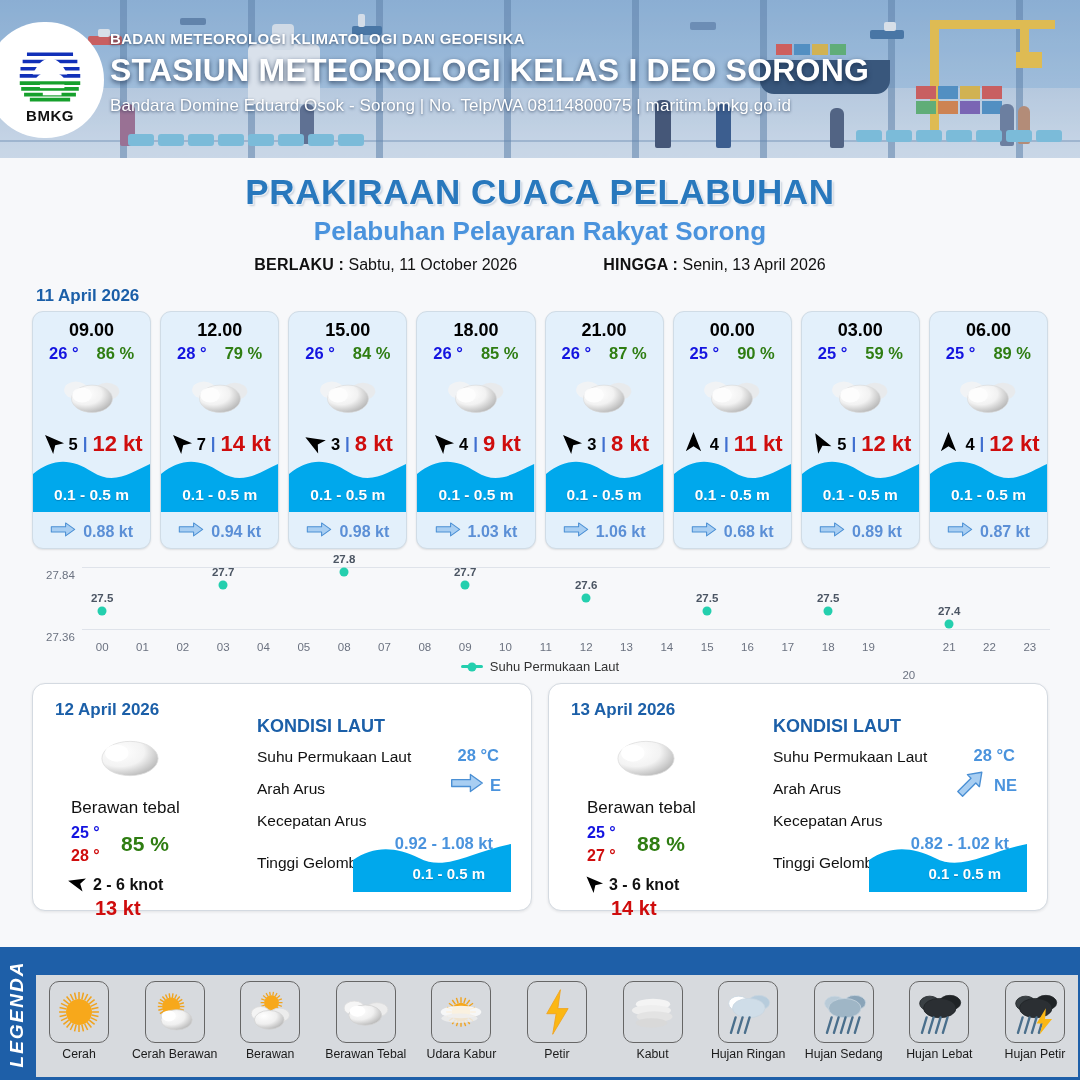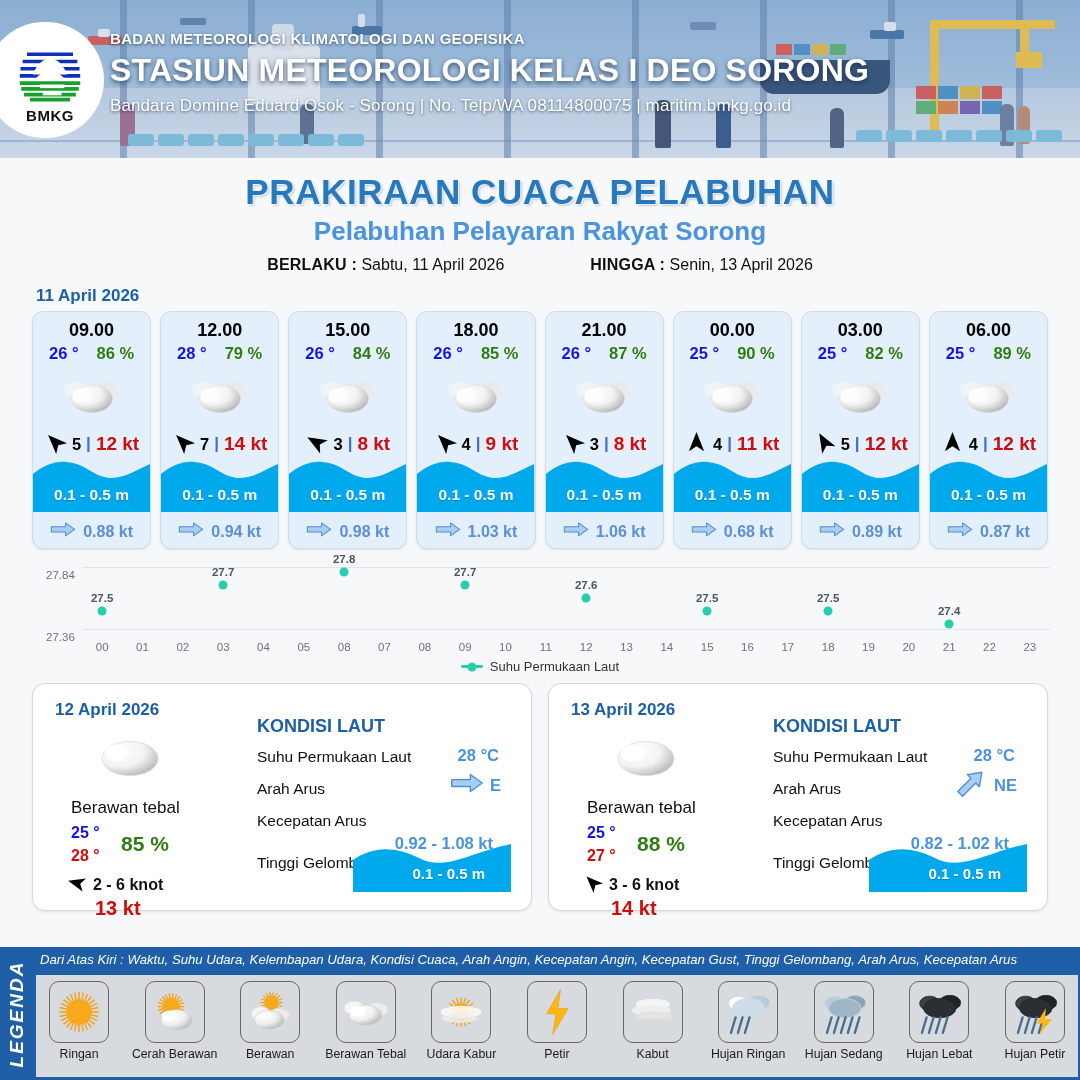--- a/index.html
+++ b/index.html
@@ -61,21 +61,21 @@
           border-radius:11px; overflow:hidden; position:relative; height:238px;
           box-shadow:0 1px 2px rgba(0,0,0,.10); }
   .c-time { text-align:center; font-size:18px; font-weight:bold; color:#000; padding-top:8px; }
   .c-th { display:flex; justify-content:space-around; align-items:baseline; padding:3px 7px 0; }
   .c-temp { font-size:16.5px; font-weight:bold; color:#1414e0; }
   .c-hum  { font-size:16.5px; font-weight:bold; color:#2f7d12; }
   .c-icon { height:62px; display:flex; align-items:center; justify-content:center; margin-top:2px; }
   .c-wind { display:flex; align-items:center; justify-content:center; gap:5px; margin-top:4px; height:26px; }
   .c-wdeg { font-size:16.5px; font-weight:bold; color:#000; }
   .c-bar { color:#3f6fd0; font-size:17px; font-weight:bold; }
-  .c-gust { font-size:19px; font-weight:bold; color:#cf0d0d; }
+  .c-gust { font-size:22px; font-weight:bold; color:#cf0d0d; }
   .c-wave { position:absolute; left:0; right:0; bottom:36px; height:56px; }
   .c-wavetxt { position:absolute; left:0; right:0; bottom:44px; text-align:center;
                font-size:15.5px; font-weight:bold; color:#fff; z-index:3;
                text-shadow:0 1px 1px rgba(0,60,110,.35); }
   .c-cur { position:absolute; left:0; right:0; bottom:6px; display:flex;
            align-items:center; justify-content:center; gap:7px; }
   .c-curtxt { font-size:16px; font-weight:bold; color:#5b8fd6; }
 
   
   .chart-area { position:relative; margin:10px 20px 0 20px; height:120px; }
@@ -237,21 +237,21 @@
     <div class="hdr-line3">Bandara Domine Eduard Osok - Sorong | No. Telp/WA 08114800075 | maritim.bmkg.go.id</div>
   </div>
 </div>
 
 <div class="title-block">
   <div class="t-main">PRAKIRAAN CUACA PELABUHAN</div>
   <div class="t-sub">Pelabuhan Pelayaran Rakyat Sorong</div>
   <div class="t-valid">
     <div>
       <b>BERLAKU :</b>
-      <span class="v">Sabtu, 11 April 2026</span>
+      <span class="v">Sabtu, 11 October 2026</span>
     </div>
     <div>
       <b>HINGGA :</b>
       <span class="v">Senin, 13 April 2026</span>
     </div>
   </div>
 </div>
 
 <div class="date-label">11 April 2026</div>
 <div class="cards" id="cards">
@@ -492,21 +492,21 @@
       <span><svg viewBox="0 0 40 26" width="26" height="16.900000000000002" style="transform:rotate(0deg)">
     <path d="M2 9 H24 V3 L38 13 L24 23 V17 H2 Z" fill="#a8cef2" stroke="#4a8fd4" stroke-width="1.6" stroke-linejoin="round"></path>
           </svg></span>
       <span class="c-curtxt">0.68 kt</span>
     </div>
     </div>
     <div class="card">
     <div class="c-time">03.00</div>
     <div class="c-th">
       <span class="c-temp">25 °</span>
-      <span class="c-hum">82 %</span>
+      <span class="c-hum">59 %</span>
     </div>
     <div class="c-icon">
         <svg viewBox="0 0 100 70" width="62" height="43.4">
     <defs>
       <radialGradient id="cg62" cx="34%" cy="32%" r="72%">
         <stop offset="0%" stop-color="#ffffff"></stop>
               <stop offset="55%" stop-color="#f2f2f2"></stop>
         <stop offset="100%" stop-color="#b9b9b9"></stop>
       </radialGradient>
     </defs>
@@ -596,21 +596,21 @@
       <div class="xtick" style="left: 43.75%;">10</div>
       <div class="xtick" style="left: 47.9167%;">11</div>
       <div class="xtick" style="left: 52.0833%;">12</div>
       <div class="xtick" style="left: 56.25%;">13</div>
       <div class="xtick" style="left: 60.4167%;">14</div>
       <div class="xtick" style="left: 64.5833%;">15</div>
       <div class="xtick" style="left: 68.75%;">16</div>
       <div class="xtick" style="left: 72.9167%;">17</div>
       <div class="xtick" style="left: 77.0833%;">18</div>
       <div class="xtick" style="left: 81.25%;">19</div>
-      <div class="xtick" style="left: 85.4167%;">20</div>
+      <div class="xtick" style="left: 85.4167%; margin-top: 28px;">20</div>
       <div class="xtick" style="left: 89.5833%;">21</div>
       <div class="xtick" style="left: 93.75%;">22</div>
       <div class="xtick" style="left: 97.9167%;">23</div>
       <div class="pt" style="left: 2.08333%; top: 70.8333%;"></div>
       <div class="ptlab" style="left: 2.08333%; top: calc(70.8333% - 7px);">27.5</div>
       <div class="pt" style="left: 14.5833%; top: 29.1667%;"></div>
       <div class="ptlab" style="left: 14.5833%; top: calc(29.1667% - 7px);">27.7</div>
       <div class="pt" style="left: 27.0833%; top: 8.33333%;"></div>
       <div class="ptlab" style="left: 27.0833%; top: calc(8.33333% - 7px);">27.8</div>
       <div class="pt" style="left: 39.5833%; top: 29.1667%;"></div>
@@ -716,21 +716,20 @@
     <path d="M0 20 C 20 6, 42 6, 66 18 C 92 32, 118 12, 158 4 L158 52 L0 52 Z" fill="#00a8ec"></path>
   </svg></div>
     <div class="d-wavetxt">0.1 - 0.5 m</div>
     </div>
   </div>
 
 <div class="legend">
   <div class="leg-side">
     <span>LEGENDA</span>
   </div>
-  <div class="leg-note">Dari Atas Kiri : Waktu, Suhu Udara, Kelembapan Udara, Kondisi Cuaca, Arah Angin, Kecepatan Angin, Kecepatan Gust, Tinggi Gelombang, Arah Arus, Kecepatan Arus</div>
   <div class="leg-items" id="legitems">
       <div class="leg-item">
         <div class="leg-box">
           <svg viewBox="0 0 60 60" width="46" height="46">
   <g stroke="#f0a31e" stroke-width="2">
               <line x1="47" y1="30" x2="56" y2="30"></line>
               <line x1="46.573774507091" y1="33.78285587725735" x2="55.34812571672741" y2="35.78554428286417"></line>
               <line x1="45.316470754341125" y1="37.37602356499849" x2="53.4251905654629" y2="41.28097721705651"></line>
               <line x1="43.29113520195651" y1="40.59932663159847" x2="50.32761854416877" y2="46.21073484832707"></line>
               <line x1="40.59932663159847" y1="43.29113520195651" x2="46.21073484832708" y2="50.32761854416877"></line>
@@ -754,21 +753,21 @@
               <line x1="33.78285587725734" y1="13.426225492908998" x2="35.78554428286417" y2="4.651874283272587"></line>
               <line x1="37.37602356499848" y1="14.683529245658873" x2="41.2809772170565" y2="6.574809434537098"></line>
               <line x1="40.599326631598466" y1="16.708864798043493" x2="46.210734848327064" y2="9.672381455831221"></line>
               <line x1="43.29113520195651" y1="19.400673368401527" x2="50.32761854416877" y2="13.789265151672925"></line>
               <line x1="45.316470754341125" y1="22.62397643500151" x2="53.4251905654629" y2="18.719022782943483"></line>
               <line x1="46.573774507091" y1="26.217144122742653" x2="55.34812571672741" y2="24.21445571713582"></line>
             </g>
   <circle cx="30" cy="30" r="17" fill="#f7a81b"></circle>
           </svg>
         </div>
-    <div class="leg-label">Ringan</div>
+    <div class="leg-label">Cerah</div>
       </div>
       <div class="leg-item">
         <div class="leg-box">
           <svg viewBox="0 0 64 56" width="50" height="44">
   <g stroke="#f0a31e" stroke-width="1.8">
               <line x1="38" y1="21" x2="44" y2="21"></line>
               <line x1="37.55442270975947" y1="24.099058125255727" x2="43.311380551446454" y2="25.789453466304305"></line>
               <line x1="36.25378886114299" y1="26.947048992011574" x2="41.301310058130085" y2="30.19089389674516"></line>
               <line x1="34.203468073398135" y1="29.313245317896843" x2="38.13263247706985" y2="33.84774276402239"></line>
               <line x1="31.56956514302075" y1="31.0059519488997" x2="34.06205522103207" y2="36.46374392102681"></line>

